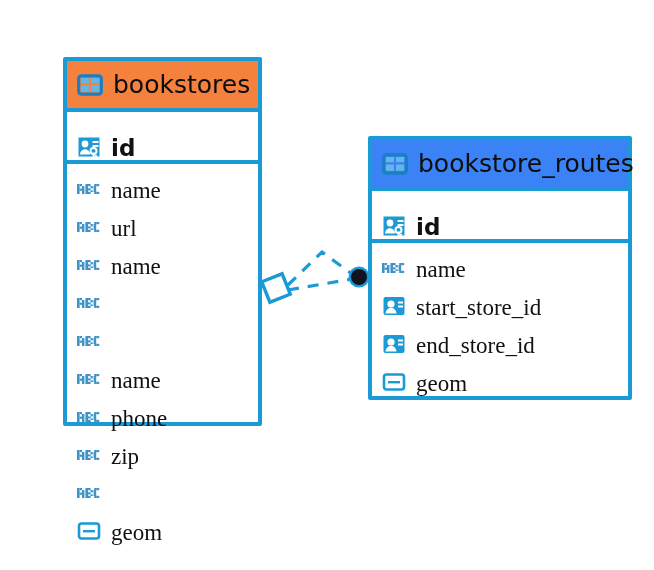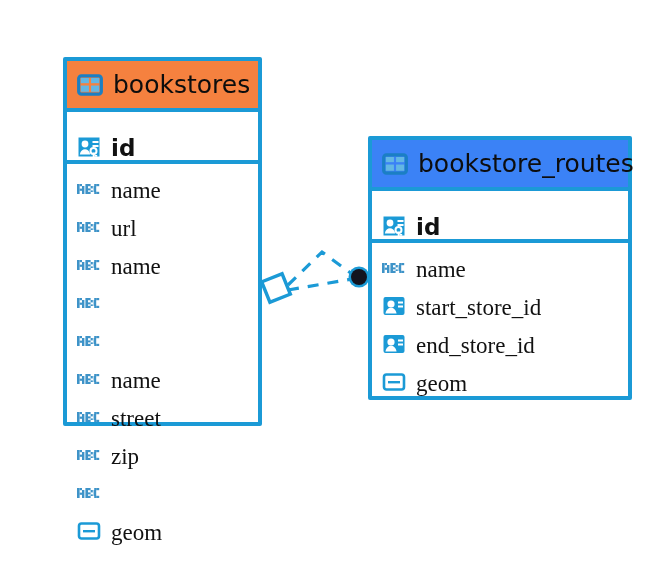--- a/index.html
+++ b/index.html
@@ -295,21 +295,21 @@
               <rect x="12" y="12.4" width="2.6" height="2"></rect>
             <rect x="14.6" y="14.4" width="2.2" height="1.6"></rect>
               <rect x="12" y="15.8" width="2.6" height="2.2"></rect>
             <rect x="18.2" y="8" width="2.6" height="2.2"></rect>
               <rect x="17.6" y="10" width="2.6" height="6"></rect>
             <rect x="18.2" y="15.8" width="2.6" height="2.2"></rect>
               <rect x="20.8" y="8" width="2.4" height="2.2"></rect>
             <rect x="20.8" y="15.8" width="2.4" height="2.2"></rect>
           </g>
         </svg>
-        <span class="field-name">street</span>
+        <span class="field-name">phone</span>
       </div>
 
       <div class="field">
         <svg class="field-icon" viewBox="0 0 26 26">
           <g fill="#3E93C8">
             <rect x="1" y="8" width="2.6" height="10"></rect>
               <rect x="3.6" y="8" width="2.4" height="2.2"></rect>
             <rect x="6" y="10" width="2.4" height="8"></rect>
               <rect x="3.6" y="12.6" width="2.6" height="2.2"></rect>
             <rect x="9.4" y="8" width="2.6" height="10"></rect>

